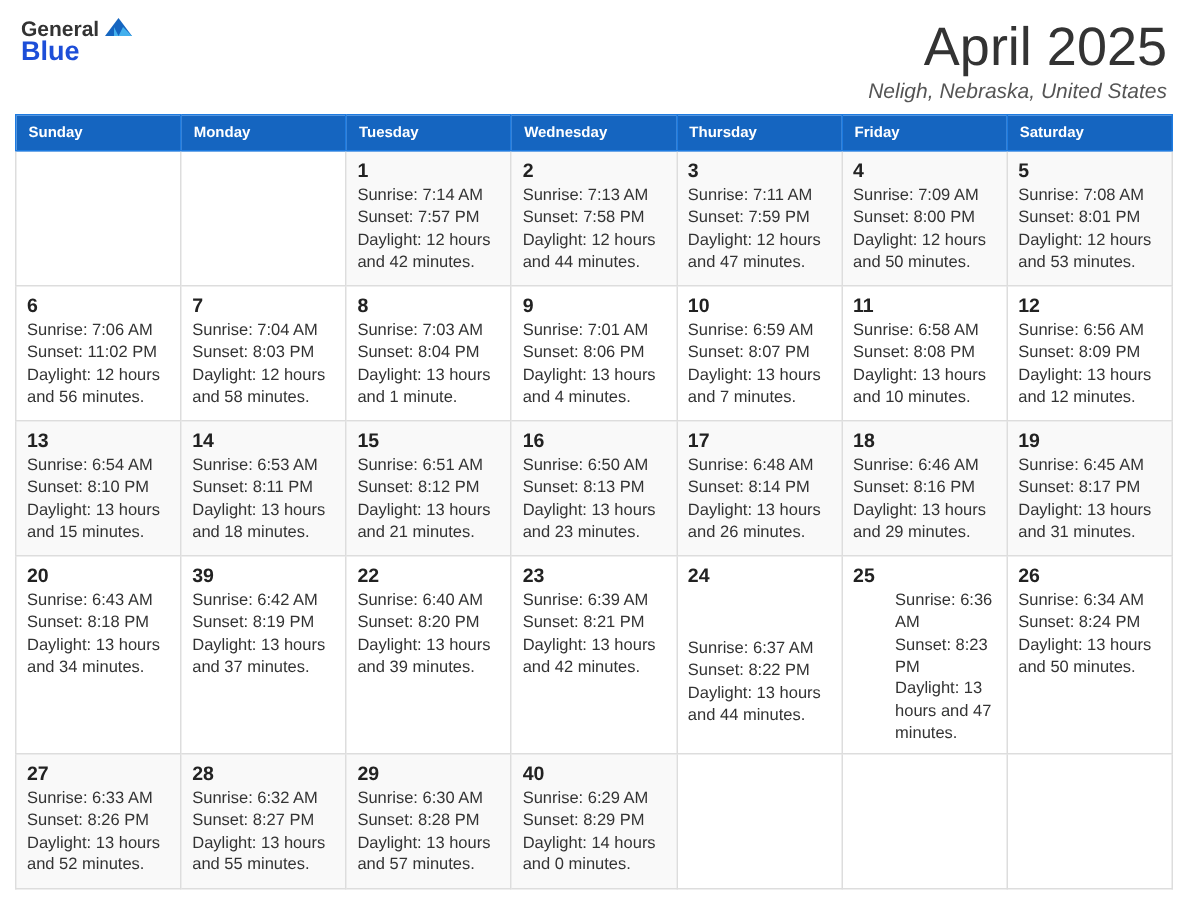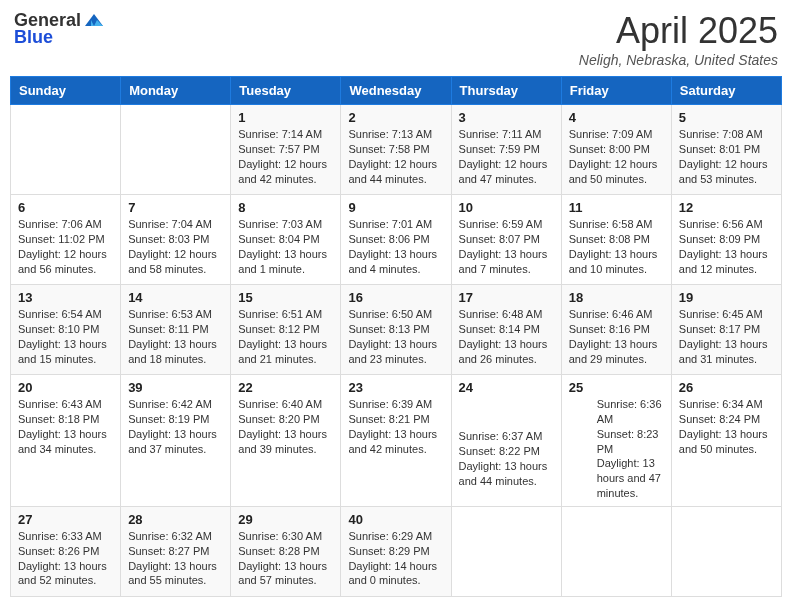--- a/index.html
+++ b/index.html
@@ -38,21 +38,21 @@
     .calendar {
       width: 100%;
       border-collapse: collapse;
       border: 1px solid #ccc;
     }
     .calendar thead tr {
       background-color: #1565c0;
     }
     .calendar thead th {
       color: white;
-      font-size: 13px;
+      font-size: 10px;
       font-weight: bold;
       padding: 6px 8px;
       text-align: left;
       border: 1px solid #1e7be0;
     }
     .calendar tbody td {
       vertical-align: top;
       padding: 5px 7px;
       border: 1px solid #ddd;
       width: 14.28%;
@@ -83,21 +83,21 @@
     .empty-cell {
       background: #fff !important;
     }
   </style>
 </head>
 <body>
 
 <div class="header">
   <div class="logo">
     <div style="display:flex; align-items:center;">
-      <span style="font-size:18px; font-weight:bold; color:#333;">General</span>
+      <span style="font-size:14px; font-weight:bold; color:#333;">General</span>
       <svg width="22" height="18" viewBox="0 0 22 18" style="margin-left:2px;">
         <polygon points="2,14 11,2 20,14" fill="#1565c0"></polygon>
         <polygon points="8,14 14,14 20,14 14,8 11,14 8,8" fill="#4fc3f7" opacity="0.8"></polygon>
       </svg>
     </div>
     <span style="font-size:18px; font-weight:bold; color:#1d4ed8; margin-top:-4px;">Blue</span>
   </div>
   <div class="title-section">
     <div class="month-title">April 2025</div>
     <div class="subtitle">Neligh, Nebraska, United States</div>

